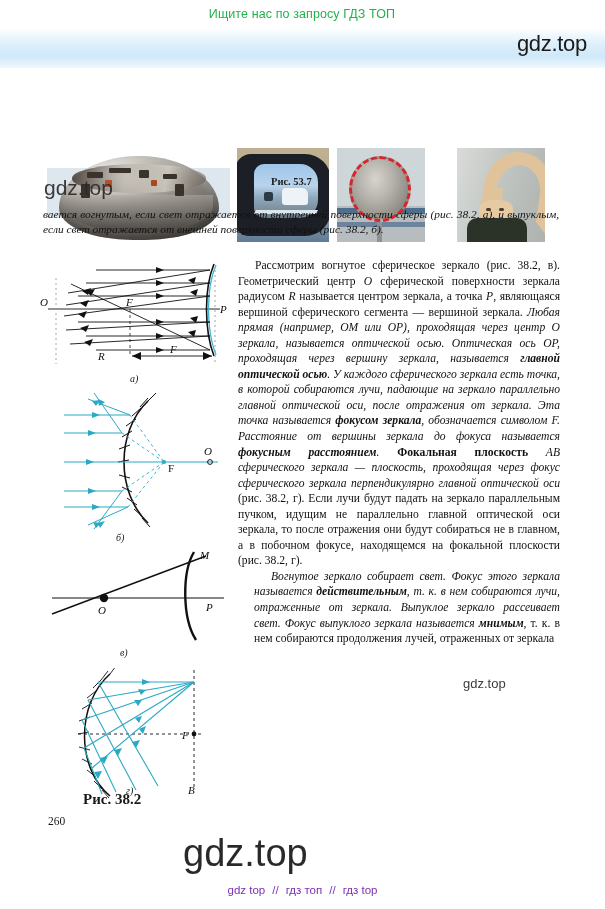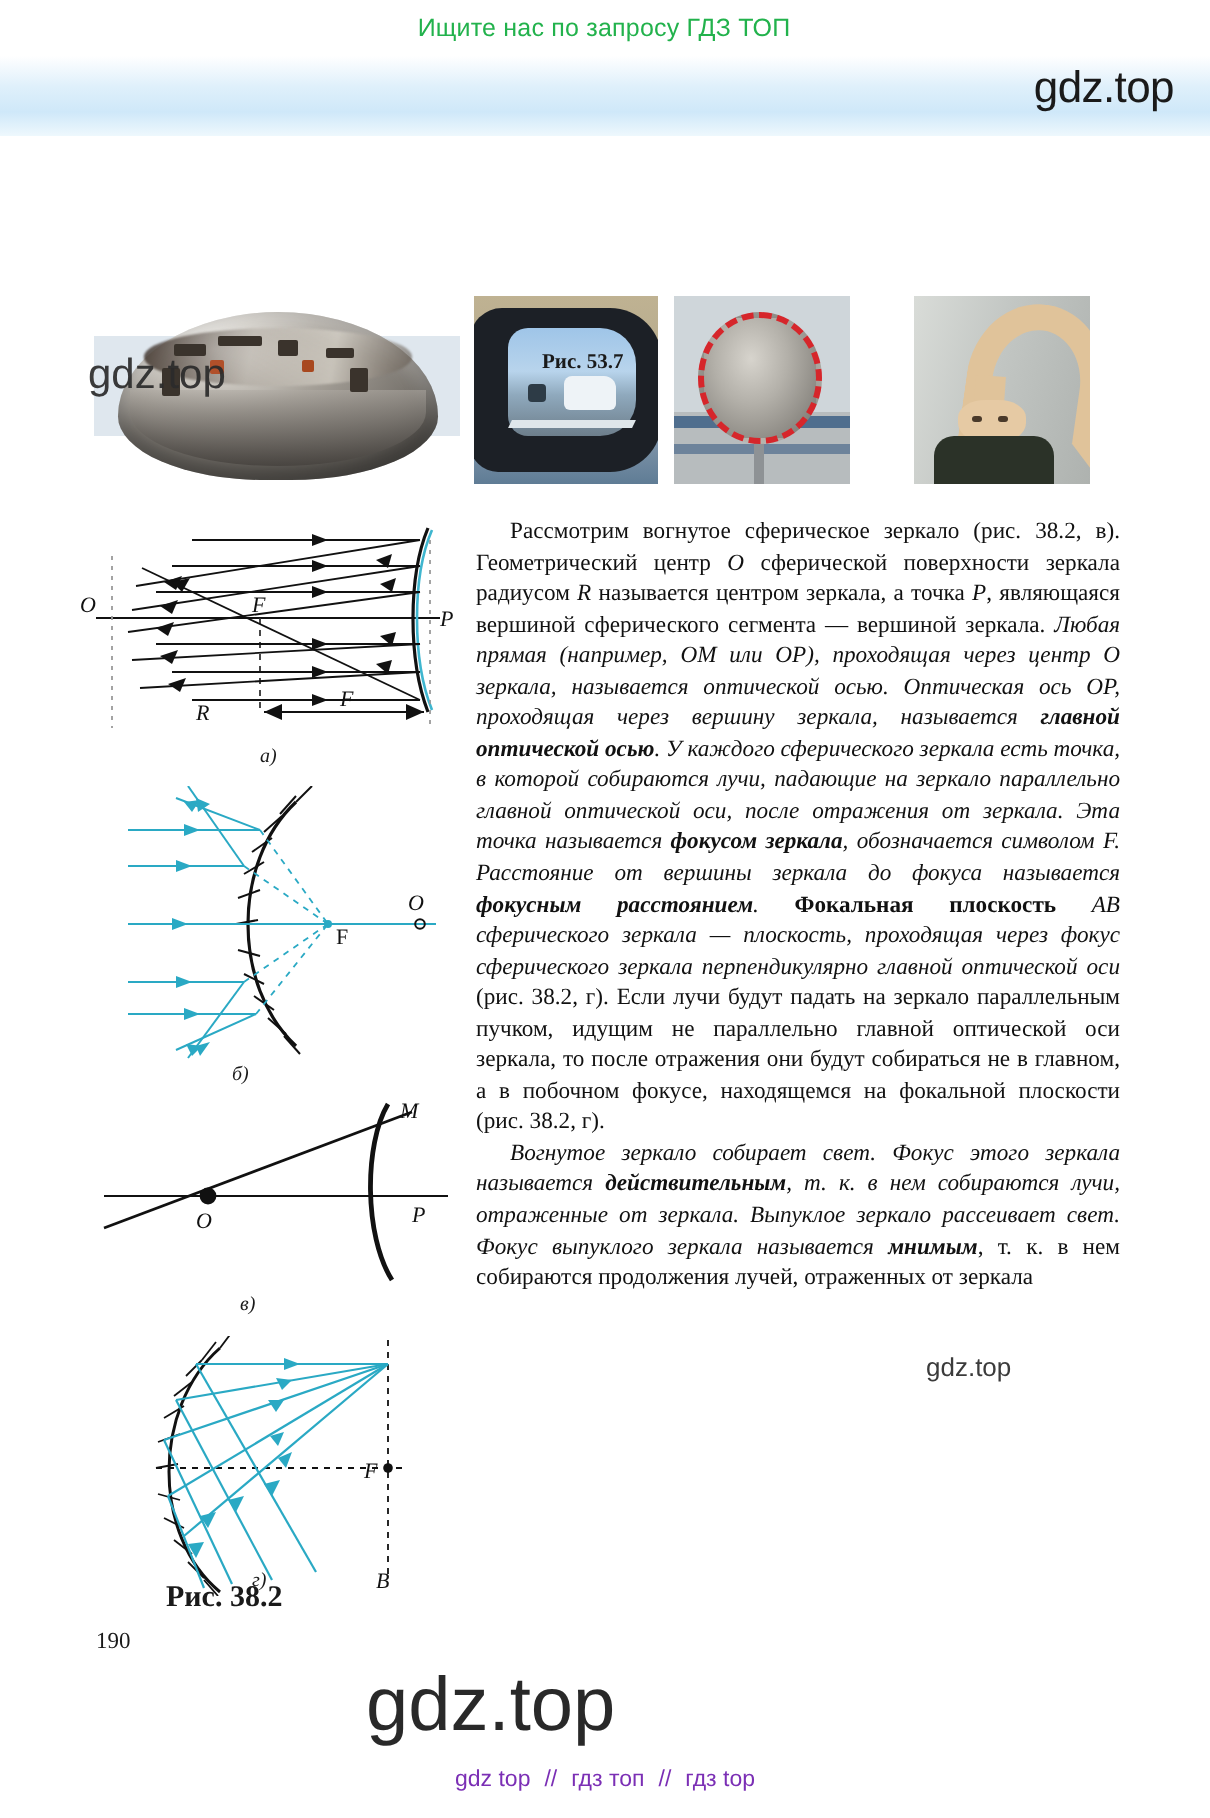--- a/index.html
+++ b/index.html
@@ -115,21 +115,21 @@
   }
 
   
   .col-left{position:absolute;left:38px;top:258px;width:195px;height:548px;}
   .col-right{
     position:absolute;left:238px;top:258px;width:322px;
     font-family:"Liberation Serif", serif;
     font-size:11.6px;line-height:15.55px;text-align:justify;color:#111;
   }
   .col-right p{margin:0;text-indent:17px;}
-  .col-right p.cont{text-indent:17px;}
+  .col-right p.cont{text-indent:17px;margin-left:16px;}
   .it{font-style:italic;}
   .bi{font-style:italic;font-weight:700;}
   .bd{font-weight:700;}
 
   
   .diag{position:absolute;}
   .dlabel{
     position:absolute;font-family:"Liberation Serif", serif;
     font-size:10px;font-style:italic;color:#1a1a1a;
   }
@@ -204,20 +204,21 @@
       <div class="face"></div>
       <div class="eye" style="left:29px;top:60px;"></div>
       <div class="eye" style="left:42px;top:60px;"></div>
       <div class="torso"></div>
     </div>
   </div>
 
   <div class="fig-cap-1">Рис. 53.7</div>
   <div class="wm wm-a">gdz.top</div>
 
+  <div class="intro">вается вогнутым, если свет отражается  от внутренней поверхности сферы (рис. 38.2, а), и выпуклым, если свет отражается  от внешней поверхности сферы (рис. 38.2, б).</div>
 
   <div class="col-left">
 
     <svg class="diag" style="left:0;top:2px;" width="195" height="112" viewBox="0 0 195 112">
       <g stroke="#111" stroke-width="0.9" fill="none">
 
         <line x1="10" y1="49" x2="182" y2="49"></line>
 
         <path d="M176 4 C 166 28, 166 70, 176 96" stroke="#111" stroke-width="1.6"></path>
         <path d="M178 5 C 168 28, 168 70, 178 95" stroke="#3fb6cf" stroke-width="1.3"></path>
@@ -421,21 +422,21 @@
     <p>
       <span>Рассмотрим вогнутое сферическое зеркало (рис. 38.2, в). Геометрический центр </span><span class="it">O</span><span> сферической поверхности зеркала радиусом </span><span class="it">R</span><span> называется центром зеркала, а точка </span><span class="it">P</span><span>, являющаяся вершиной сферического сегмента — вершиной зеркала. </span><span class="it">Любая прямая (например, OM или OP), проходящая через центр O зеркала, называется оптической осью. Оптическая ось OP, проходящая через вершину зеркала, называется </span><span class="bi">главной оптической осью</span><span class="it">. У каждого сферического зеркала есть точка, в которой собираются лучи, падающие на зеркало параллельно главной оптической оси, после отражения от зеркала. Эта точка называется </span><span class="bi">фокусом зеркала</span><span class="it">, обозначается символом F. Расстояние от вершины зеркала до фокуса называется </span><span class="bi">фокусным расстоянием</span><span class="it">. </span><span class="bd">Фокальная плоскость</span><span class="it"> AB сферического зеркала — плоскость, проходящая через фокус сферического зеркала перпендикулярно главной оптической оси </span><span>(рис. 38.2, г). Если лучи будут падать на зеркало параллельным пучком, идущим не параллельно главной оптической оси зеркала, то после отражения они будут собираться не в главном, а в побочном фокусе, находящемся на фокальной плоскости (рис. 38.2, г).</span>
     </p>
     <p class="cont">
       <span class="it">Вогнутое зеркало собирает свет. Фокус этого зеркала называется </span><span class="bi">действительным</span><span class="it">, т. к. в нем собираются лучи, отраженные от зеркала. Выпуклое зеркало рассеивает свет. Фокус выпуклого зеркала называется </span><span class="bi">мнимым</span><span>, т. к. в нем собираются продолжения лучей, отраженных от зеркала</span>
     </p>
   </div>
 
   <div class="wm wm-b">gdz.top</div>
 
-  <div class="pageno">190</div>
+  <div class="pageno">260</div>
 
   <div class="wm wm-big">gdz.top</div>
 
   <div class="footer">
     <span>gdz top</span>
     <span class="sep">//</span>
     <span>гдз топ</span>
     <span class="sep">//</span>
     <span>гдз top</span>
   </div>

